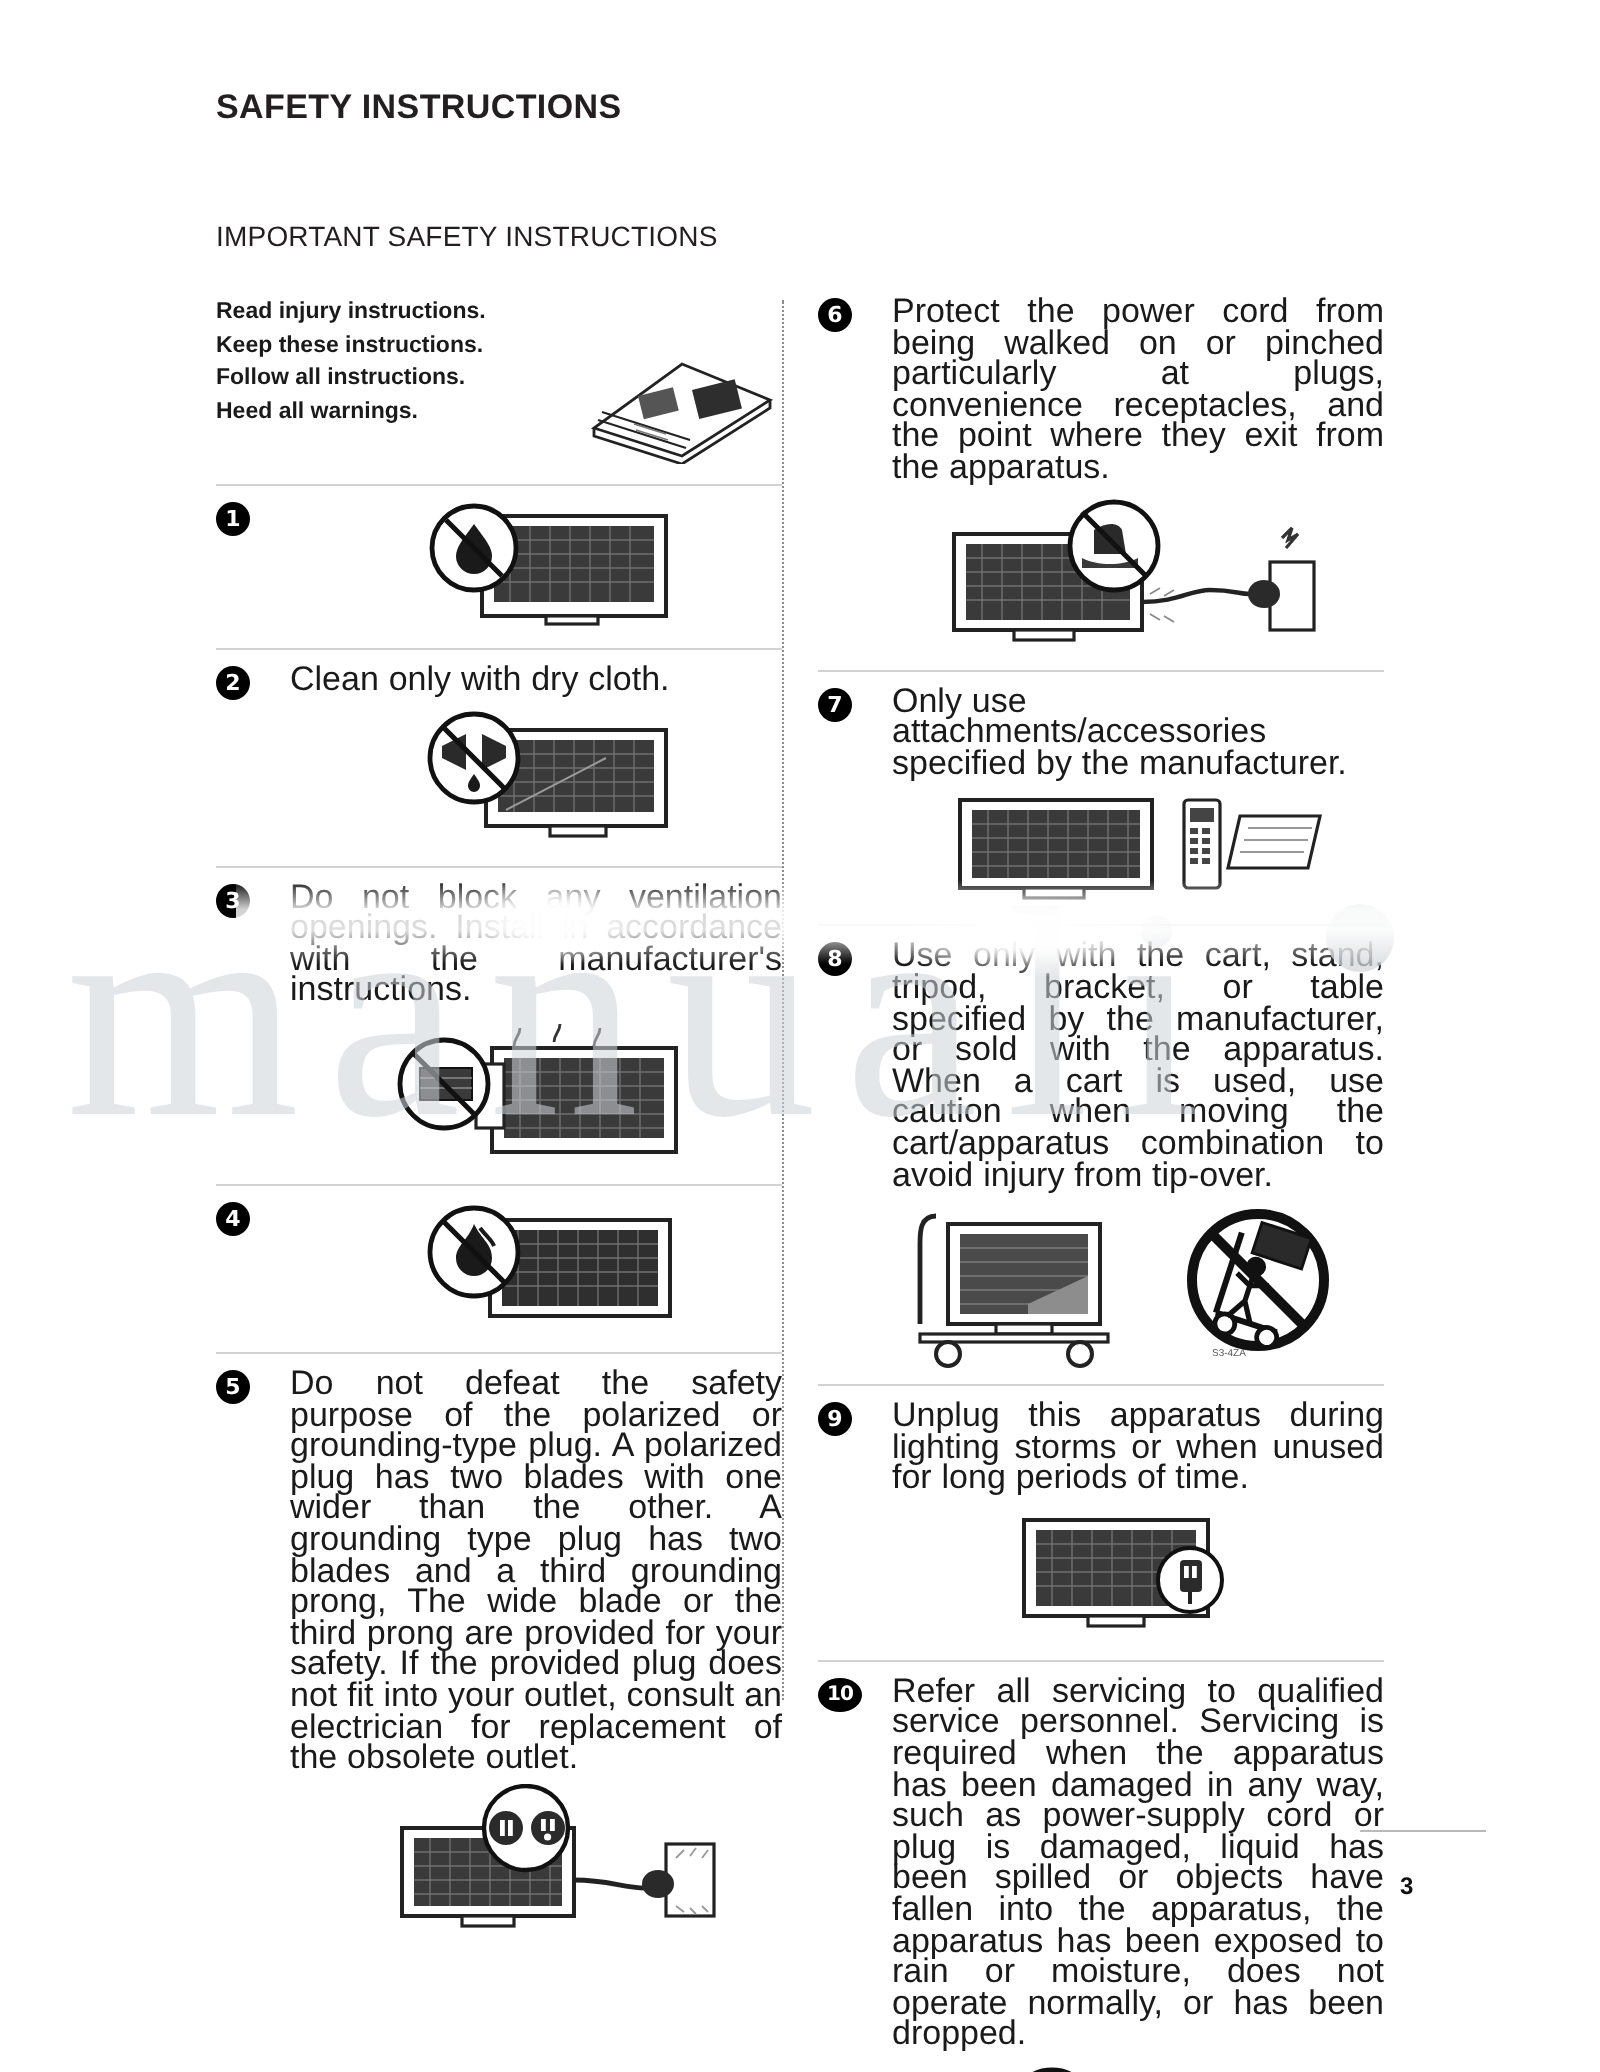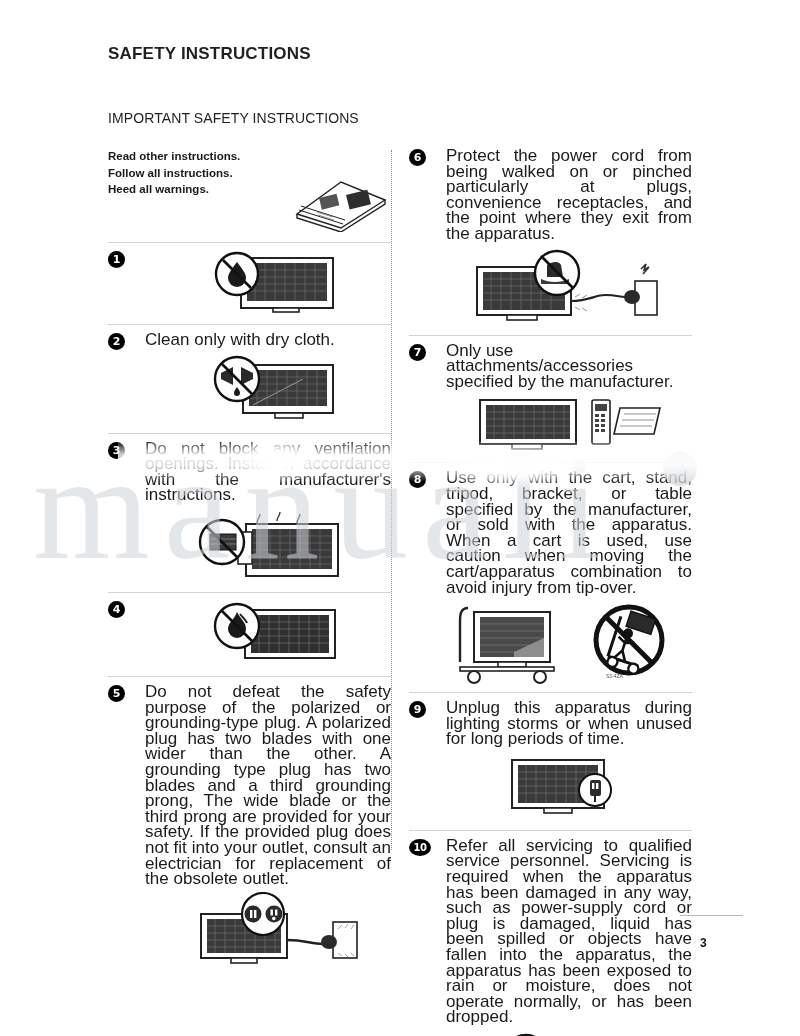--- a/index.html
+++ b/index.html
@@ -210,21 +210,22 @@
 
   <div class="title-main">SAFETY INSTRUCTIONS</div>
   <div class="title-sub">IMPORTANT SAFETY INSTRUCTIONS</div>
 
   <div class="col-divider"></div>
 
   <div class="col col-left">
 
     <div class="intro">
       <div class="intro-lines">
-        <div>Read other instructions.</div>
+        <div>Read injury instructions.</div>
+        <div>Keep these instructions.</div>
         <div>Follow all instructions.</div>
         <div>Heed all warnings.</div>
       </div>
       <div class="booklet">
         <svg width="100" height="62" viewBox="0 0 100 62">
           <g fill="none" stroke="#222" stroke-width="1.4">
             <path d="M6 44 L50 58 L94 30 L50 12 Z" fill="#fff"></path>
             <path d="M6 44 L6 48 L50 62 L94 34 L94 30"></path>
             <path d="M8 40 L52 54" stroke-width="1"></path>
             <path d="M10 36 L54 50" stroke-width="1"></path>

